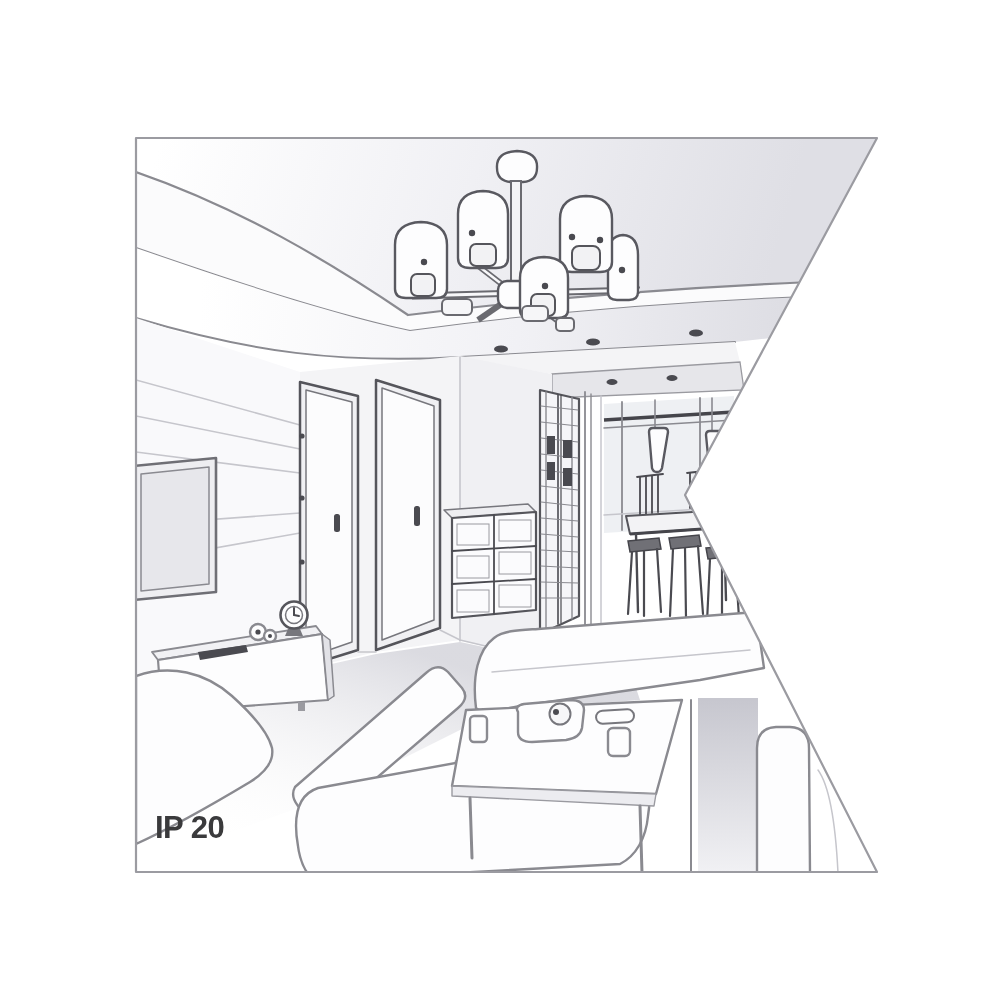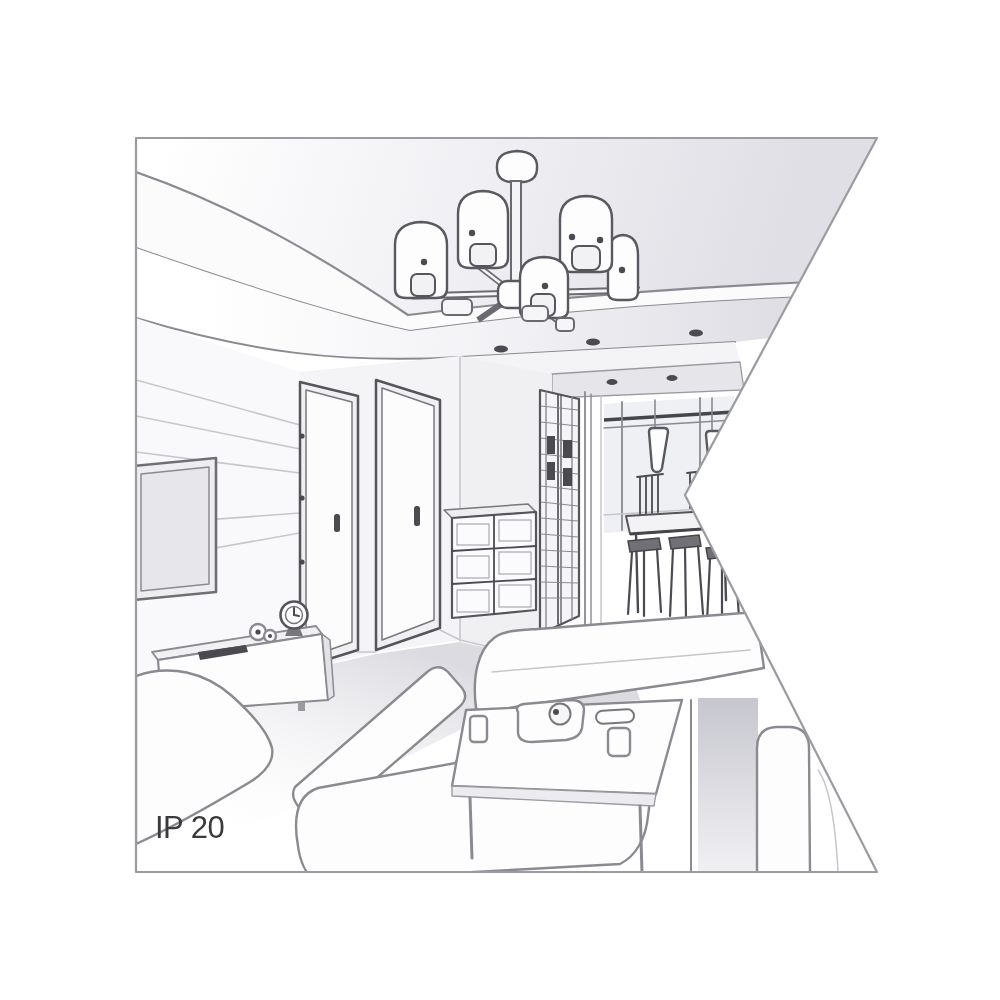--- a/index.html
+++ b/index.html
@@ -9,21 +9,21 @@
     --line_dark:#4a4a50;
     --frame_border:#9b9ba1;
     --white_fill:#fdfdfe;
     --panel_gray:#e2e2e7;
     --strip_gray:#e6e6ea;
     --floor_gray:#dcdce2;
     --text_color:#3a3a3c;
   }
   html,body{margin:0;padding:0;background:var(--page_bg);}
   .stage{position:relative;width:920px;height:1000px;background:var(--page_bg);overflow:hidden;
-         font-family:"Liberation Sans", sans-serif;}
+         font-family:"Liberation Sans", sans-serif;font-weight:bold;}
   svg{position:absolute;left:0;top:0;filter:blur(.35px);}
   .ln{stroke:var(--line);fill:none;stroke-linecap:round;}
   .lnS{stroke:var(--line_soft);fill:none;stroke-linecap:round;}
   .lnD{stroke:var(--line_dark);fill:none;stroke-linecap:round;}
   .wh{fill:var(--white_fill);stroke:var(--line);stroke-width:2.4;stroke-linejoin:round;}
   .whD{fill:var(--white_fill);stroke:#595960;stroke-width:2.4;stroke-linejoin:round;}
   .dk{fill:var(--line_dark);stroke:none;}
   .iplabel{font-family:"Liberation Sans",sans-serif;font-size:31px;letter-spacing:-.5px;
            fill:var(--text_color);}
 </style>

